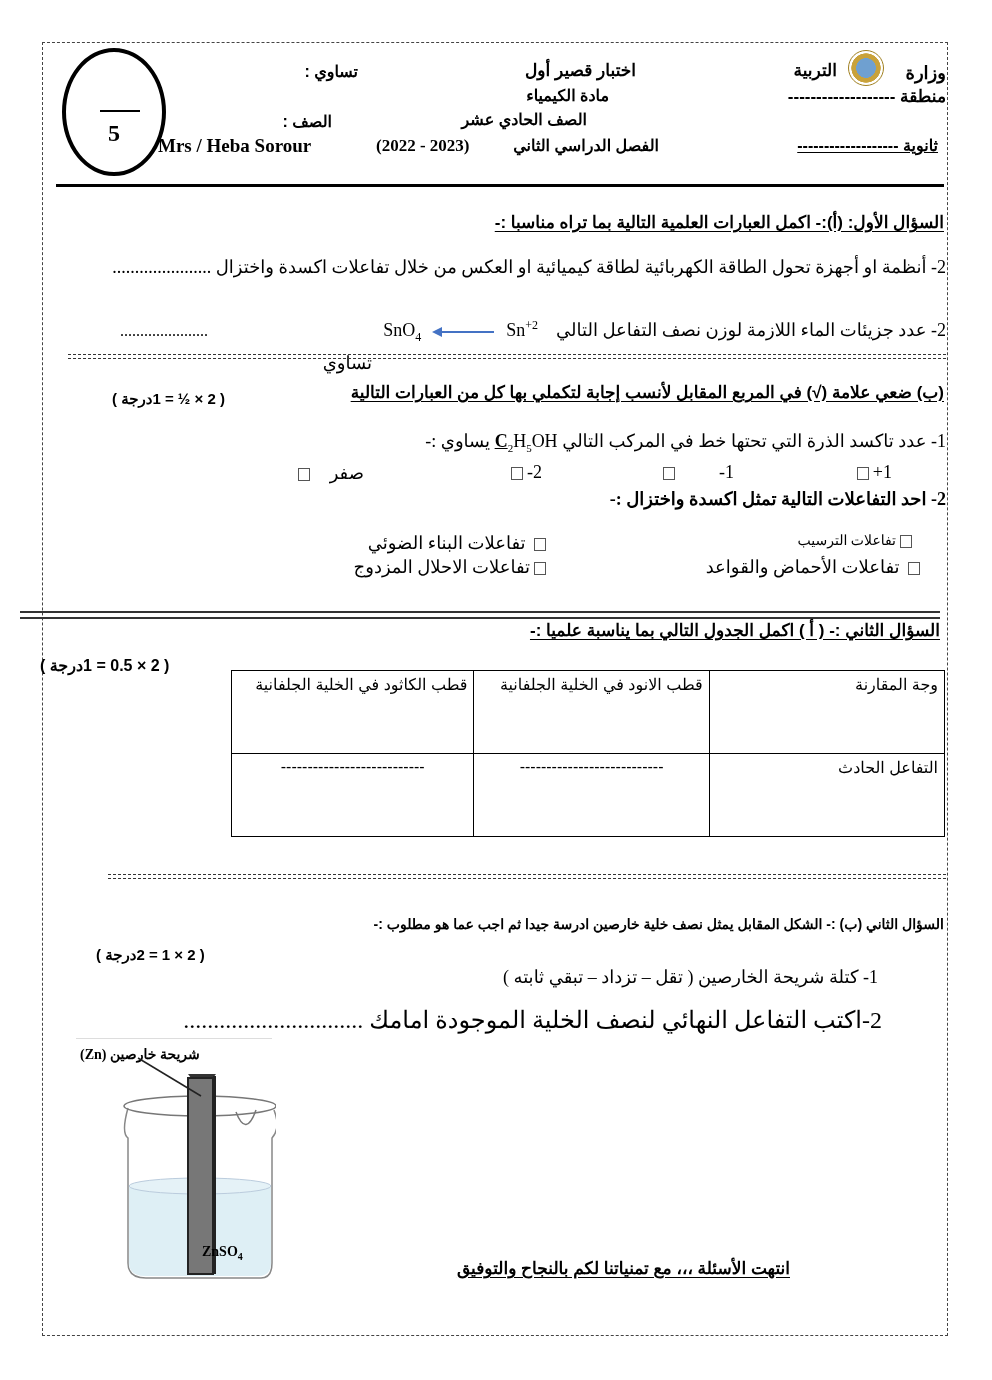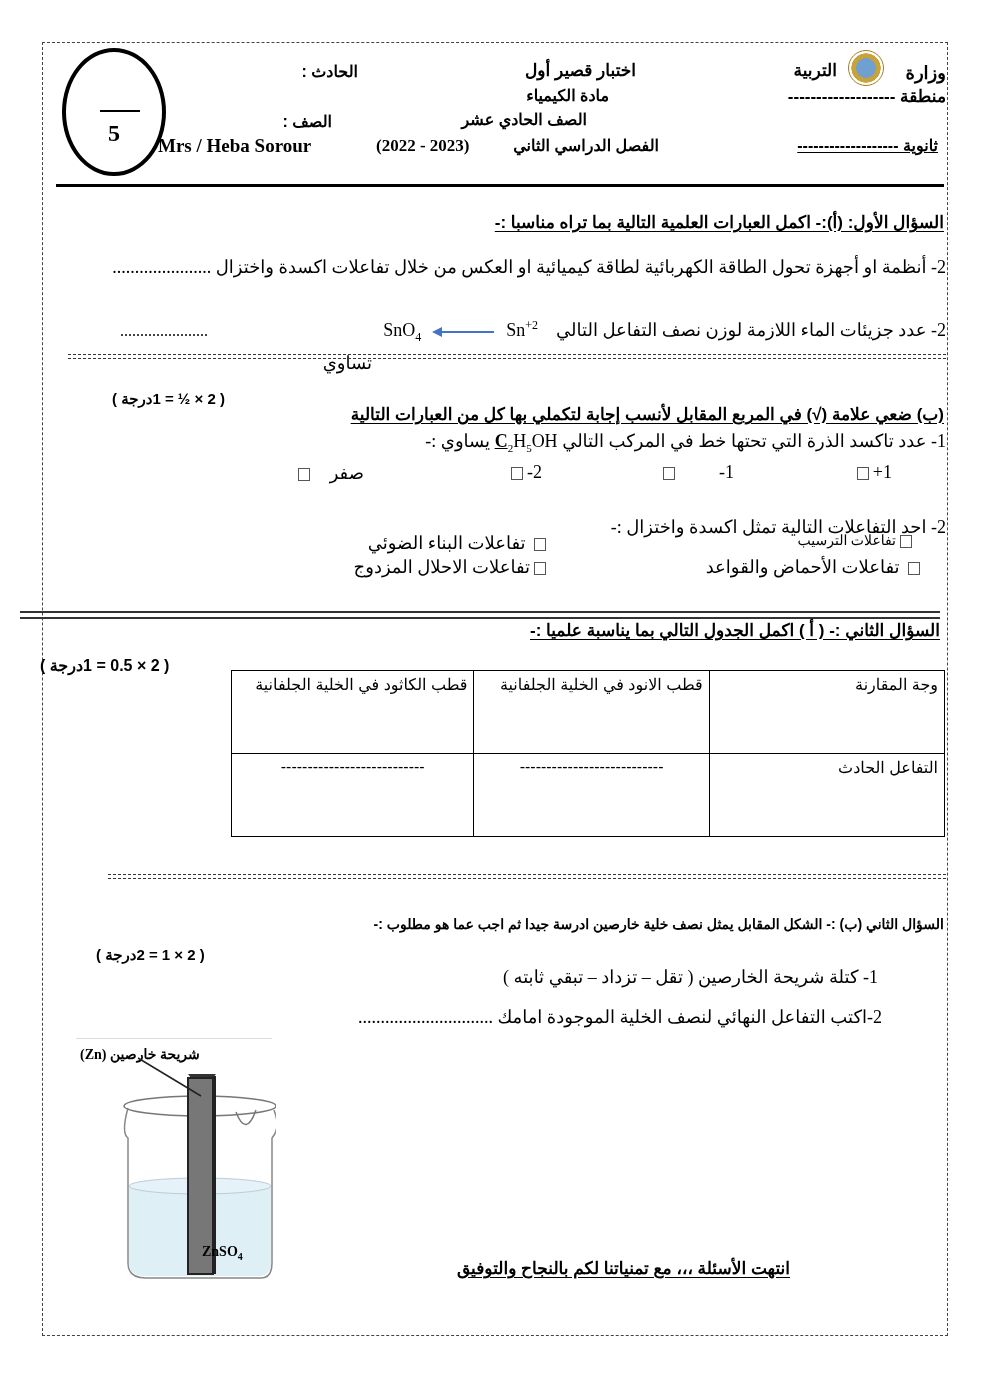--- a/index.html
+++ b/index.html
@@ -39,21 +39,21 @@
 <div class="abs rtl b" style="right:155px;top:60px;font-size:17px;">التربية</div>
 <div class="abs rtl b" style="right:46px;top:86px;font-size:17px;">منطقة -------------------</div>
 <div class="abs rtl b" style="right:54px;top:136px;font-size:16px;text-decoration:underline;">ثانوية -------------------</div>
 
 <div class="abs rtl b" style="right:356px;top:60px;font-size:17px;">اختبار قصير أول</div>
 <div class="abs rtl b" style="right:383px;top:86px;font-size:16px;">مادة الكيمياء</div>
 <div class="abs rtl b" style="right:405px;top:110px;font-size:16px;">الصف الحادي عشر</div>
 <div class="abs rtl b" style="right:333px;top:136px;font-size:16px;">الفصل الدراسي الثاني</div>
 <div class="abs b serif" style="left:376px;top:136px;font-size:17px;">(2022 - 2023)</div>
 
-<div class="abs rtl b" style="right:634px;top:62px;font-size:16px;">الحادث :</div>
+<div class="abs rtl b" style="right:634px;top:62px;font-size:16px;">تساوي :</div>
 <div class="abs rtl b" style="right:660px;top:112px;font-size:16px;">الصف :</div>
 <div class="abs b serif" style="left:158px;top:135px;font-size:19px;">Mrs / Heba Sorour</div>
 
 <div class="hr-thick" style="left:56px;width:888px;top:184px;"></div>
 
 <div class="abs rtl b u" style="right:48px;top:212px;font-size:17px;">السؤال الأول: (أ):- اكمل العبارات العلمية التالية بما تراه مناسبا :-</div>
 <div class="abs rtl serif" style="right:46px;top:256px;font-size:18px;">2- أنظمة او أجهزة تحول الطاقة الكهربائية لطاقة كيميائية او العكس من خلال تفاعلات اكسدة واختزال ......................</div>
 
 <div class="abs rtl serif" style="right:46px;top:318px;font-size:18px;">
   <span>2- عدد جزيئات الماء اللازمة لوزن نصف التفاعل التالي</span>
@@ -64,35 +64,35 @@
     <span>Sn</span><sup style="font-size:12px;">+2</sup>
   </span>
 </div>
 <div class="abs rtl serif" style="right:620px;top:320px;font-size:18px;margin-top:32px;">
   <span>تساوي</span>
 </div>
 <div class="abs serif" style="left:120px;top:322px;font-size:16px;">......................</div>
 
 <div class="hr-eq" style="left:68px;width:878px;top:354px;"></div>
 
-<div class="abs rtl b u" style="right:48px;top:404px;font-size:17px;">(ب) ضعي علامة (√) في المربع المقابل لأنسب إجابة لتكملي بها كل من العبارات التالية</div>
+<div class="abs rtl b u" style="right:48px;top:382px;font-size:17px;">(ب) ضعي علامة (√) في المربع المقابل لأنسب إجابة لتكملي بها كل من العبارات التالية</div>
 <div class="abs rtl b" style="left:112px;top:390px;font-size:15px;">( 2 × ½ = 1درجة )</div>
 
 <div class="abs rtl serif" style="right:46px;top:430px;font-size:18px;">
   <span>1- عدد تاكسد الذرة التي تحتها خط في المركب التالي</span>
   <span dir="ltr"><u><b>C</b></u><sub style="font-size:11px;">2</sub>H<sub style="font-size:11px;">5</sub>OH</span>
   <span>يساوي :-</span>
 </div>
 
 <div class="abs serif" style="right:100px;top:462px;font-size:18px;"><span class="chk"></span><span>+1</span></div>
 <div class="abs serif" style="right:258px;top:462px;font-size:18px;"><span class="chk"></span><span style="margin-left:40px;">-1</span></div>
 <div class="abs serif" style="right:450px;top:462px;font-size:18px;"><span class="chk"></span><span>-2</span></div>
 <div class="abs rtl serif" style="right:628px;top:462px;font-size:18px;text-align:right;"><span>صفر</span><span class="chk" style="margin-right:20px;"></span></div>
 
-<div class="abs rtl serif" style="right:46px;top:516px;font-size:18px;">2- احد التفاعلات التالية تمثل اكسدة واختزال :-</div>
+<div class="abs rtl serif" style="right:46px;top:488px;font-size:18px;font-weight:bold;">2- احد التفاعلات التالية تمثل اكسدة واختزال :-</div>
 <div class="abs rtl serif" style="right:76px;top:532px;font-size:14px;"><span class="chk"></span><span>تفاعلات الترسيب</span></div>
 <div class="abs rtl serif" style="right:442px;top:532px;font-size:18px;"><span class="chk"></span>&nbsp;<span>تفاعلات البناء الضوئي</span></div>
 <div class="abs rtl serif" style="right:68px;top:556px;font-size:18px;"><span class="chk"></span>&nbsp;<span>تفاعلات الأحماض والقواعد</span></div>
 <div class="abs rtl serif" style="right:442px;top:556px;font-size:18px;"><span class="chk"></span><span>تفاعلات الاحلال المزدوج</span></div>
 
 <div class="hr-double" style="left:20px;width:920px;top:611px;"></div>
 
 <div class="abs rtl b u" style="right:52px;top:620px;font-size:17px;">السؤال الثاني :- ( أ ) اكمل الجدول التالي بما يناسبة علميا :-</div>
 <div class="abs rtl b" style="left:40px;top:656px;font-size:16px;">( 2 × 0.5 = 1درجة )</div>
 
@@ -109,21 +109,21 @@
     <td style="text-align:center;">---------------------------</td>
   </tr>
 </tbody>
   </table>
 
 <div class="hr-eq" style="left:108px;width:838px;top:874px;"></div>
 
 <div class="abs rtl b" style="right:48px;top:916px;font-size:14px;">السؤال الثاني (ب) :- الشكل المقابل يمثل نصف خلية خارصين ادرسة جيدا ثم اجب عما هو مطلوب :-</div>
 <div class="abs rtl b" style="left:96px;top:946px;font-size:15px;">( 2 × 1 = 2درجة )</div>
 <div class="abs rtl serif" style="right:114px;top:966px;font-size:18px;">1- كتلة شريحة الخارصين ( تقل – تزداد – تبقي ثابته )</div>
-<div class="abs rtl serif" style="right:110px;top:1006px;font-size:18px;">2-اكتب التفاعل النهائي لنصف الخلية الموجودة امامك ..............................</div>
+<div class="abs rtl serif" style="right:110px;top:1006px;font-size:24px;">2-اكتب التفاعل النهائي لنصف الخلية الموجودة امامك ..............................</div>
 
 <div class="beaker-wrap">
   <div style="position:absolute;left:0;top:0;width:196px;border-top:1px solid #ddd;"></div>
   <div class="abs rtl b serif" style="left:4px;top:8px;font-size:14px;">شريحة خارصين (Zn)</div>
   <svg width="200" height="245" style="position:absolute;left:0;top:0;">
     <path d="M52 70 Q45 95 52 100 L52 225 Q52 240 70 240 L185 240 Q196 240 196 225 L196 100 Q205 90 198 72" fill="none" stroke="#888" stroke-width="1.5"></path>
     <ellipse cx="124" cy="68" rx="76" ry="10" fill="none" stroke="#777" stroke-width="1.5"></ellipse>
     <path d="M160 74 Q170 100 180 72" fill="none" stroke="#777" stroke-width="1.5"></path>
     <path d="M53 148 L195 148 L195 225 Q195 238 182 238 L70 238 Q53 238 53 225 Z" fill="#d6ebf2" opacity="0.8"></path>
     <ellipse cx="124" cy="148" rx="71" ry="8" fill="#e5f2f7" stroke="#bcd" stroke-width="1"></ellipse>

